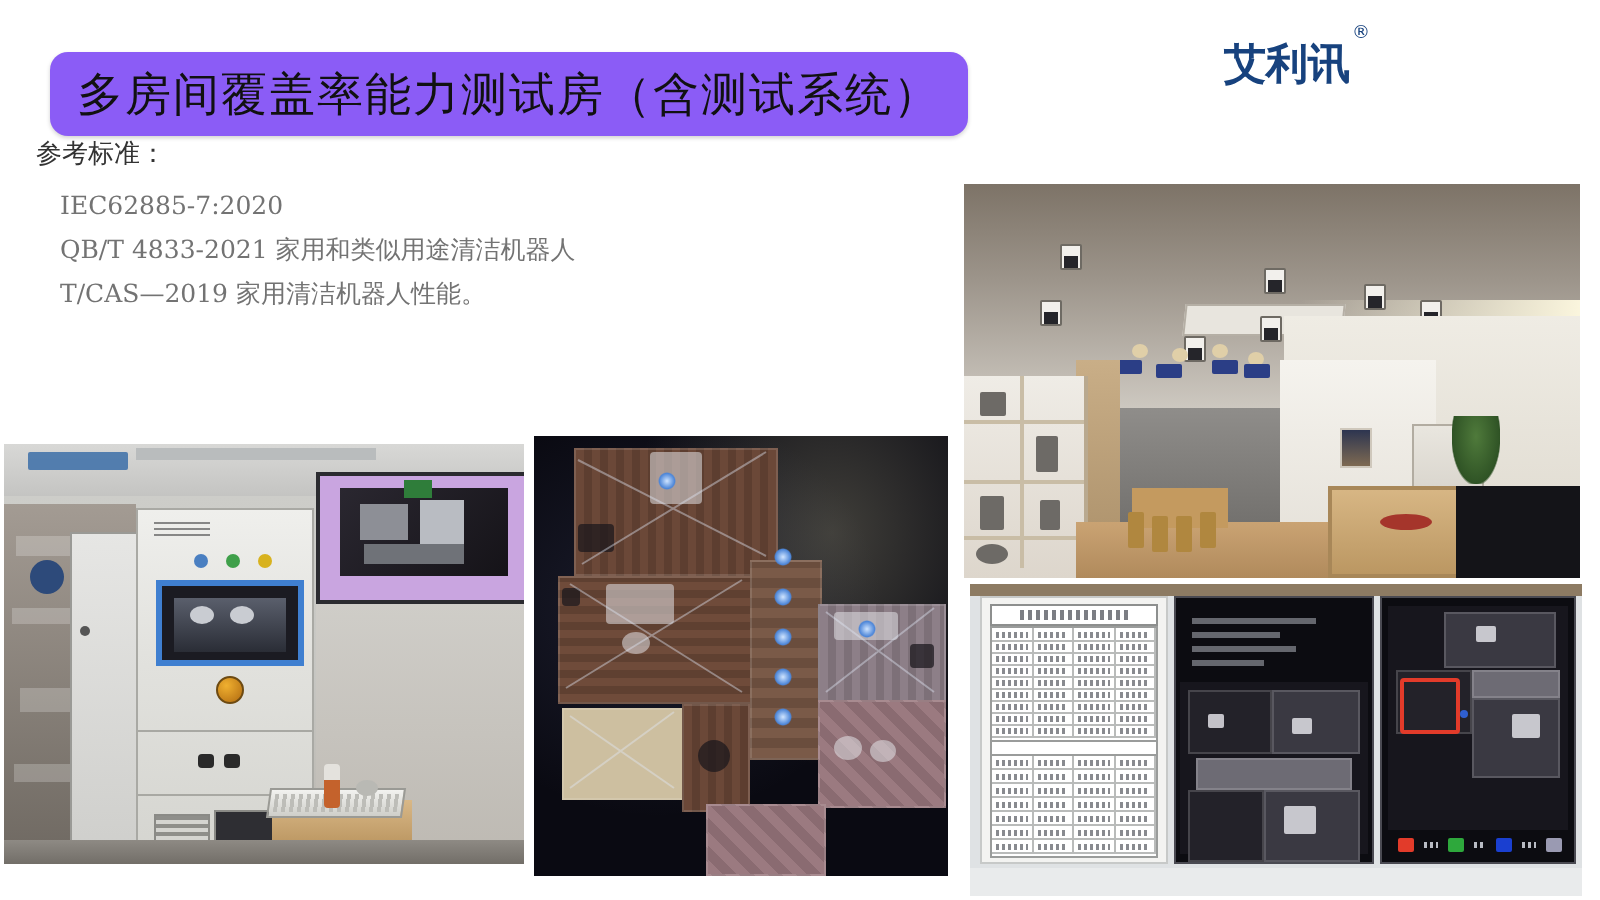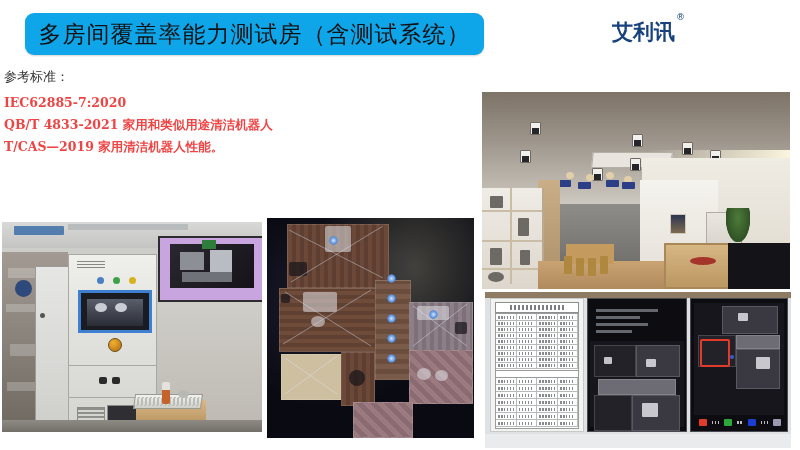--- a/index.html
+++ b/index.html
@@ -5,22 +5,22 @@
   html,body{margin:0;padding:0;}
   body{
     width:800px;height:450px;overflow:hidden;position:relative;
     background:#ffffff;
     font-family:"Liberation Serif", serif;
   }
   .slide{position:absolute;inset:0;background:#fff;}
 
   
   .title-banner{
-    position:absolute;left:25px;top:13px;width:459px;height:42px;
-    background:#0ea5e9;border-radius:9px;
+    position:absolute;left:25px;top:26px;width:459px;height:42px;
+    background:#8b5cf6;border-radius:9px;
     display:flex;align-items:center;justify-content:center;
     box-shadow:0 1px 2px rgba(0,0,0,.18);
   }
   .title-text{
     font-family:"DejaVu Serif", serif;
     font-size:23px;letter-spacing:1px;color:#111;white-space:nowrap;
   }
 
   
   .logo{
@@ -35,30 +35,29 @@
     font-family:"DejaVu Sans", sans-serif;
     font-weight:bold;font-size:21px;line-height:1;margin-left:6px;
   }
   .logo-r{
     font-family:"DejaVu Sans", sans-serif;
     font-size:9px;line-height:1;margin-left:1px;align-self:flex-start;
     position:relative;top:-2px;
   }
 
   
-  .refs{position:absolute;left:4px;top:68px;width:430px;color:#3a3a3a;}
+  .refs{position:absolute;left:18px;top:68px;width:430px;color:#3a3a3a;}
   .refs-head{
     font-family:"DejaVu Serif", serif;
     font-size:13px;margin:0 0 6px 0;color:#333;
   }
   .ref-line{
     font-family:"DejaVu Serif", serif;
-    font-size:12.5px;line-height:22px;margin-left:0;color:#ef4444;
+    font-size:12.5px;line-height:22px;margin-left:12px;color:#737373;
     white-space:nowrap;
-    font-weight:bold;
   }
 
   
   .photo{position:absolute;overflow:hidden;background:#222;}
 
   
   #photo-lab{left:2px;top:222px;width:260px;height:210px;
     background:linear-gradient(180deg,#cfcfcb 0%,#c6c6c2 55%,#b9b5ae 100%);}
   .lab-ceiling{position:absolute;left:0;top:0;width:100%;height:26px;
     background:linear-gradient(180deg,#d8d8d6,#c4c4c2);}

